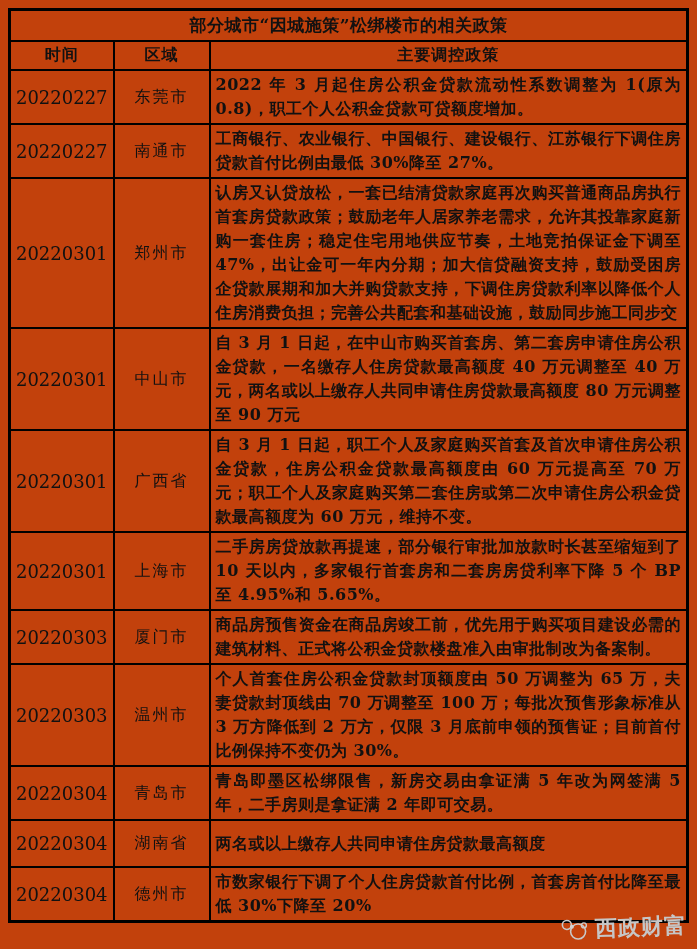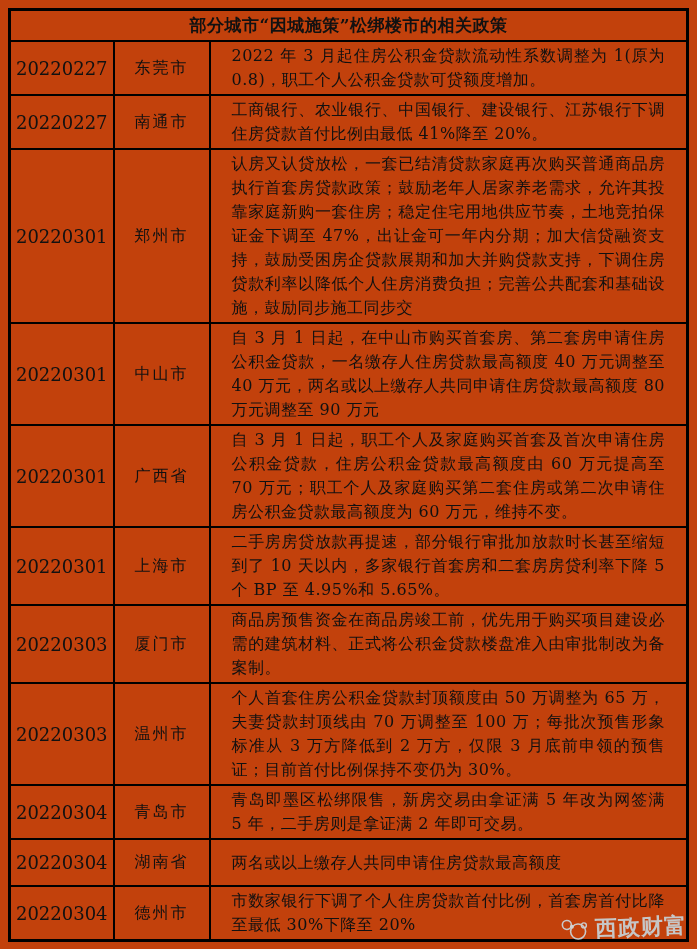--- a/index.html
+++ b/index.html
@@ -56,21 +56,22 @@
     text-align: center;
     font-size: 16px;
     letter-spacing: 2px;
     padding: 12px;
   }
   .policy-cell {
     text-align: justify;
     font-size: 16px;
     line-height: 24px;
     letter-spacing: 0.5px;
-    padding: 2px 21px;
+    padding: 2px 5px;
+    font-weight: bold;
   }
   .watermark {
     position: absolute;
     right: 10px;
     bottom: 6px;
     display: flex;
     align-items: center;
     gap: 3px;
     color: #c6c6c6;
     font-size: 22px;
@@ -93,32 +94,37 @@
   <table class="policy-table">
     <colgroup>
       <col style="width:104px">
       <col style="width:96px">
       <col>
     </colgroup>
     <thead>
       <tr>
         <th class="title-cell" colspan="3">部分城市“因城施策”松绑楼市的相关政策</th>
       </tr>
+      <tr>
+        <th class="header-cell">时间</th>
+        <th class="header-cell">区域</th>
+        <th class="header-cell">主要调控政策</th>
+      </tr>
     </thead>
     <tbody id="table-rows">
     <tr>
       <td class="date-cell">20220227</td>
       <td class="region-cell">东莞市</td>
       <td class="policy-cell">2022 年 3 月起住房公积金贷款流动性系数调整为 1(原为 0.8)，职工个人公积金贷款可贷额度增加。</td>
     </tr>
 
     <tr>
       <td class="date-cell">20220227</td>
       <td class="region-cell">南通市</td>
-      <td class="policy-cell">工商银行、农业银行、中国银行、建设银行、江苏银行下调住房贷款首付比例由最低 41%降至 20%。</td>
+      <td class="policy-cell">工商银行、农业银行、中国银行、建设银行、江苏银行下调住房贷款首付比例由最低 30%降至 27%。</td>
     </tr>
 
     <tr>
       <td class="date-cell">20220301</td>
       <td class="region-cell">郑州市</td>
       <td class="policy-cell">认房又认贷放松，一套已结清贷款家庭再次购买普通商品房执行首套房贷款政策；鼓励老年人居家养老需求，允许其投靠家庭新购一套住房；稳定住宅用地供应节奏，土地竞拍保证金下调至 47%，出让金可一年内分期；加大信贷融资支持，鼓励受困房企贷款展期和加大并购贷款支持，下调住房贷款利率以降低个人住房消费负担；完善公共配套和基础设施，鼓励同步施工同步交</td>
     </tr>
 
     <tr>
       <td class="date-cell">20220301</td>

